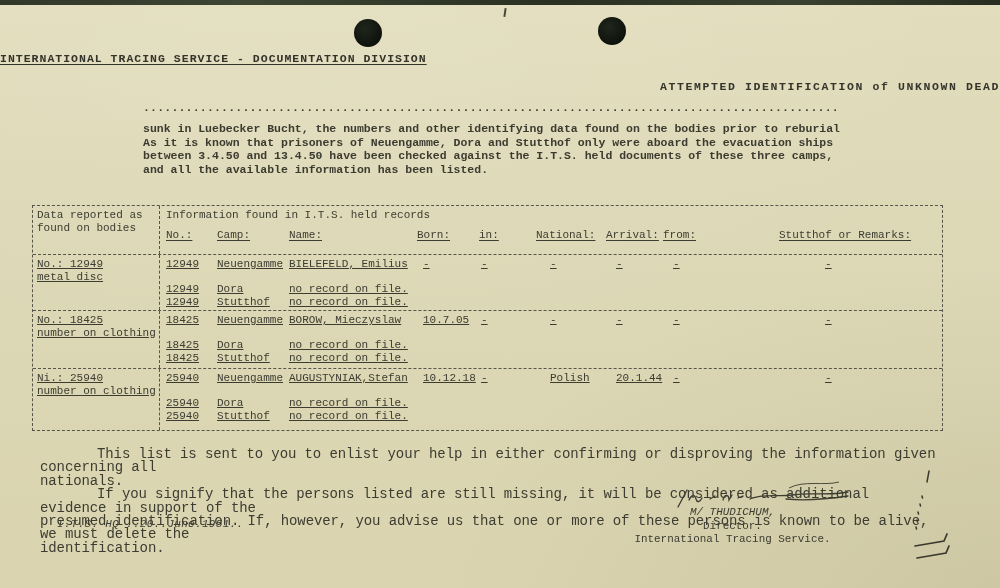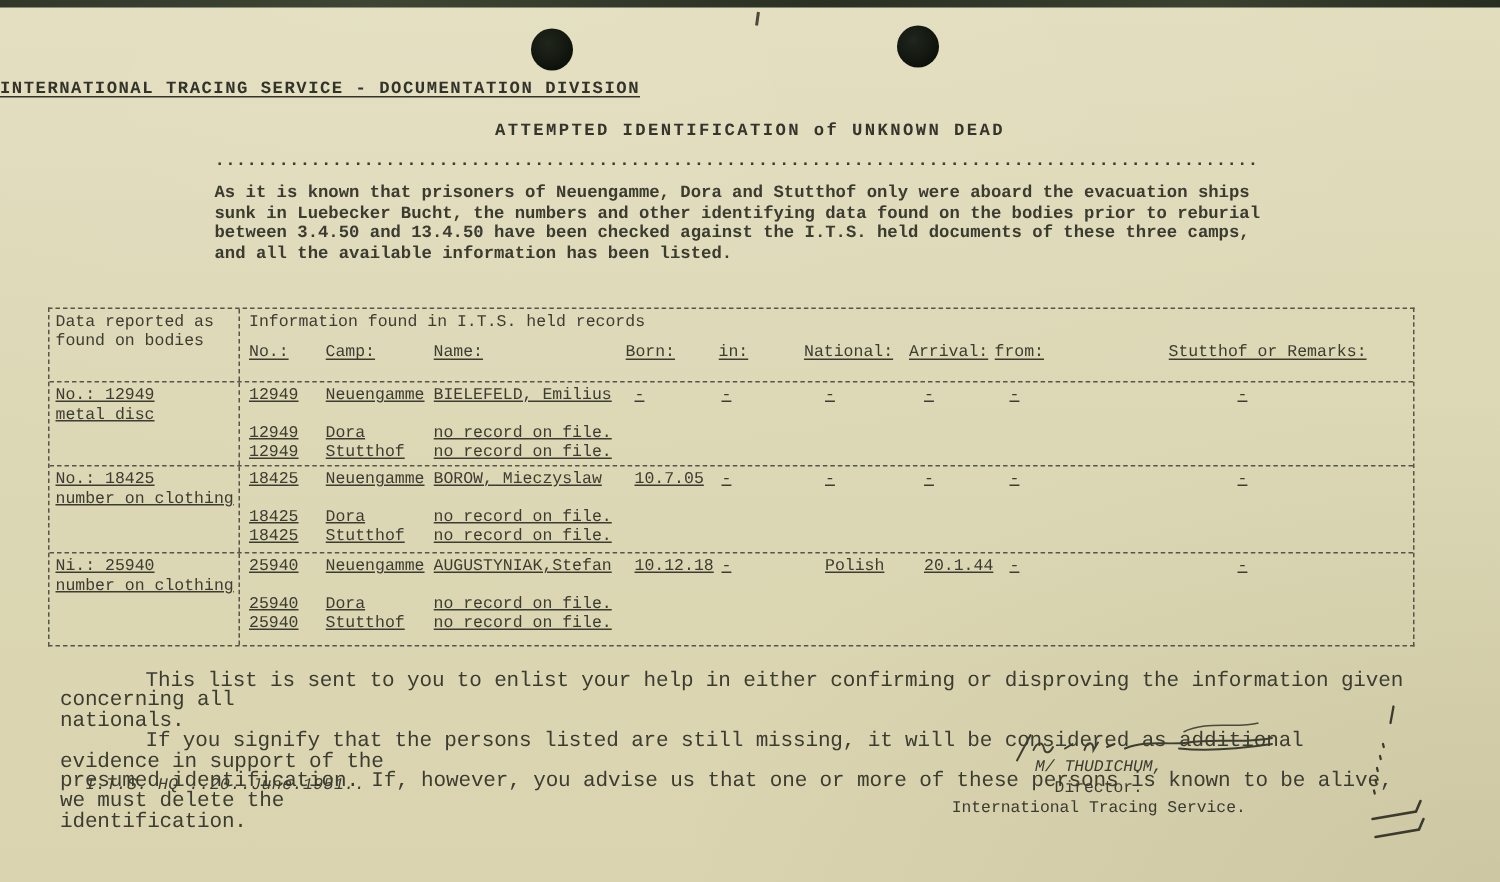--- a/index.html
+++ b/index.html
@@ -22,21 +22,21 @@
     background:linear-gradient(90deg,#31382a,#3f4534 25%,#2a3022 55%,#3a4130 80%,#272d20);}
   .punch{position:absolute;width:28px;height:28px;border-radius:50%;
     background:radial-gradient(circle at 40% 35%, #20261c, #0e120c 70%);}
   .punch.left{left:354px;top:19px;}
   .punch.right{left:598px;top:17px;}
   .tick-top{position:absolute;left:504px;top:8px;width:2px;height:9px;background:#4a4a3c;transform:rotate(8deg);}
 
   .title-wrap{position:absolute;left:0;top:49px;width:904px;text-align:left;}
   .doc-title{display:inline-block;font-size:11.5px;font-weight:bold;letter-spacing:1px;
     text-decoration:underline;text-underline-offset:2px;color:#33332a;}
-  .subtitle-wrap{position:absolute;left:0;top:77px;width:1000px;text-align:center;}
+  .subtitle-wrap{position:absolute;left:0;top:77px;width:1000px;text-align:right;}
   .doc-subtitle{display:inline-block;font-size:11.5px;font-weight:bold;letter-spacing:1.6px;color:#35352c;}
 
   .intro{position:absolute;left:143px;top:100px;width:720px;font-size:11.5px;line-height:13px;font-weight:bold;color:#3b3b30;}
   .dots{width:695px;height:11px;overflow:hidden;white-space:nowrap;letter-spacing:0.2px;margin-top:1px;}
   .intro .para{margin-top:10px;}
   .intro .para div{line-height:13.6px;}
 
   .doc-table{position:absolute;left:32px;top:205px;width:911px;
     border:1.5px dashed var(--line);box-sizing:border-box;font-size:11px;color:#3c3c31;}
   .t-row{display:flex;box-sizing:border-box;}
@@ -76,22 +76,22 @@
 <div class="title-wrap">
   <span class="doc-title">INTERNATIONAL TRACING SERVICE - DOCUMENTATION DIVISION</span>
 </div>
 <div class="subtitle-wrap">
   <span class="doc-subtitle">ATTEMPTED IDENTIFICATION of UNKNOWN DEAD</span>
 </div>
 
 <div class="intro">
   <div class="dots">...................................................................................................................</div>
   <div class="para">
+    <div>sunk in Luebecker Bucht, the numbers and other identifying data found on the bodies prior to reburial</div>
     <div>As it is known that prisoners of Neuengamme, Dora and Stutthof only were aboard the evacuation ships</div>
-    <div>sunk in Luebecker Bucht, the numbers and other identifying data found on the bodies prior to reburial</div>
     <div>between 3.4.50 and 13.4.50 have been checked against the I.T.S. held documents of these three camps,</div>
     <div>and all the available information has been listed.</div>
   </div>
 </div>
 
 <div class="doc-table">
   <div class="t-row t-header">
     <div class="t-left">
       <div>Data reported as</div>
       <div>found on bodies</div>

